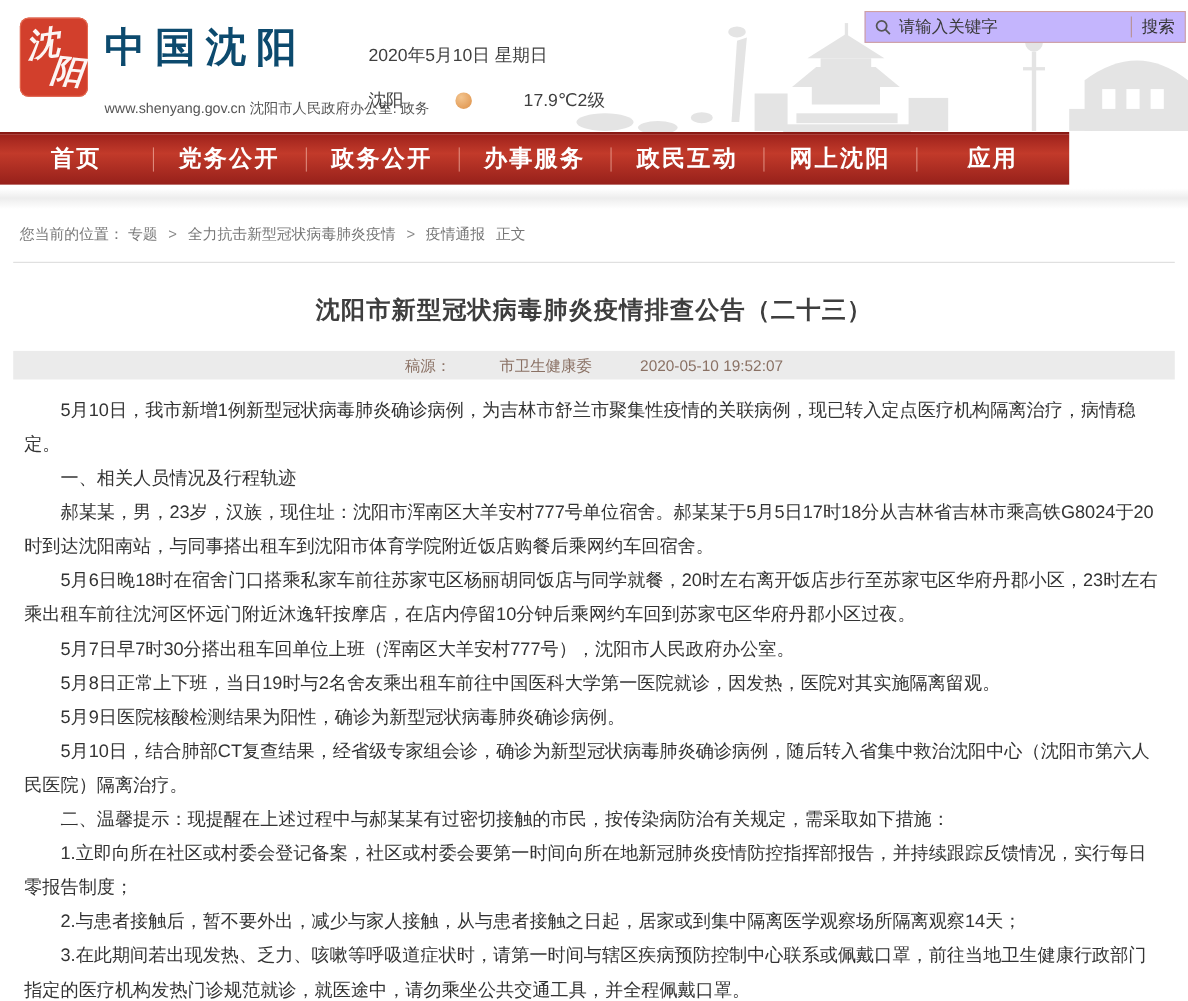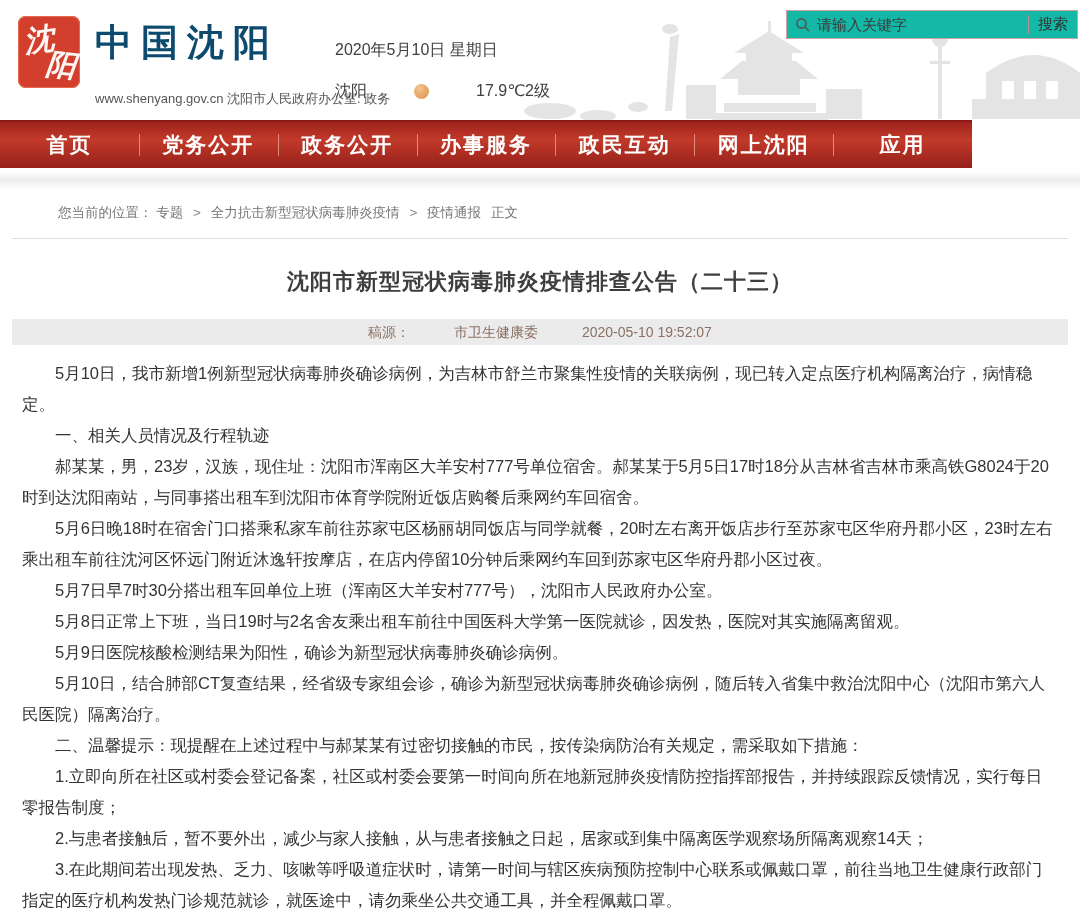--- a/index.html
+++ b/index.html
@@ -17,41 +17,41 @@
   .brand { position:absolute; left:95px; top:18px; z-index:1; }
   .brand-title { font-size:37px; font-weight:bold; color:#0c4a6e; letter-spacing:9px; }
   .brand-sub { font-size:17px; font-weight:bold; color:#2e2e2e; margin-top:5px; letter-spacing:1px; }
   .brand-url { font-size:13px; color:#555; margin-top:22px; }
   .datebox { position:absolute; left:335px; top:40px; z-index:1; }
   .date-line { font-size:16px; color:#3f3f3f; }
   .weather { display:flex; align-items:center; margin-top:20px; font-size:16px; color:#3f3f3f;gap:38px; }
   .sun { width:15px; height:15px; border-radius:50%; margin:0 9px;
     background:radial-gradient(circle at 35% 30%, #f3c48e, #dd8f46); }
   .search { position:absolute; right:2px; top:10px; width:292px; height:29px;
-    border:1px solid #d0a0a0; background:#14b8a6; display:flex; align-items:center; z-index:2; }
+    border:1px solid #d0a0a0; background:#c4b5fd; display:flex; align-items:center; z-index:2; }
   .search svg { margin:0 6px 0 8px; flex:none; }
   .search input { flex:1; border:none; outline:none; font-size:15px; color:#222;
     font-family:inherit; background:transparent; min-width:0; }
   .search input::placeholder { color:#3a3a3a; opacity:1; }
   .search .divider { width:1px; height:19px; background:#b98f8f; }
   .search .btn { width:48px; text-align:center; font-size:15px; color:#333; cursor:pointer; }
 
   
   .nav { display:flex; width:972px; height:48px;
     background:linear-gradient(180deg,#9e221c 0%,#c23a2a 38%,#96201a 100%);
     border-top:2px solid #8a1a15; }
   .nav-item { flex:1; position:relative; text-align:center; line-height:46px;
     color:#fff; font-size:21px; font-weight:bold; letter-spacing:2px; cursor:pointer; }
   .nav-item:not(:first-child)::before { content:""; position:absolute; left:0; top:12px;
     height:22px; width:1px; background:rgba(255,210,195,.55); }
 
   .shadow-strip { height:22px; background:linear-gradient(#ffffff 15%,#ededed 55%,#ffffff 100%); }
 
   
-  .breadcrumb { padding:14px 18px 16px; font-size:13.5px; color:#777;margin-left:40px; }
+  .breadcrumb { padding:14px 18px 16px; font-size:13.5px; color:#777; }
   .breadcrumb .seg { color:#777; cursor:pointer; }
   .breadcrumb .sep { margin:0 6px; color:#888; }
   .rule { border:none; border-top:1px solid #ddd; margin:0 12px; }
 
   
   .title { margin-top:28px; text-align:center; font-size:22px; font-weight:bold;
     color:#3e3e3e; letter-spacing:1px; }
   .source-bar { margin:22px 12px 0; background:#ebebeb; height:26px; line-height:26px;
     text-align:center; font-size:14px; color:#8a7164; }
   .source-bar span { margin:0 20px; }

